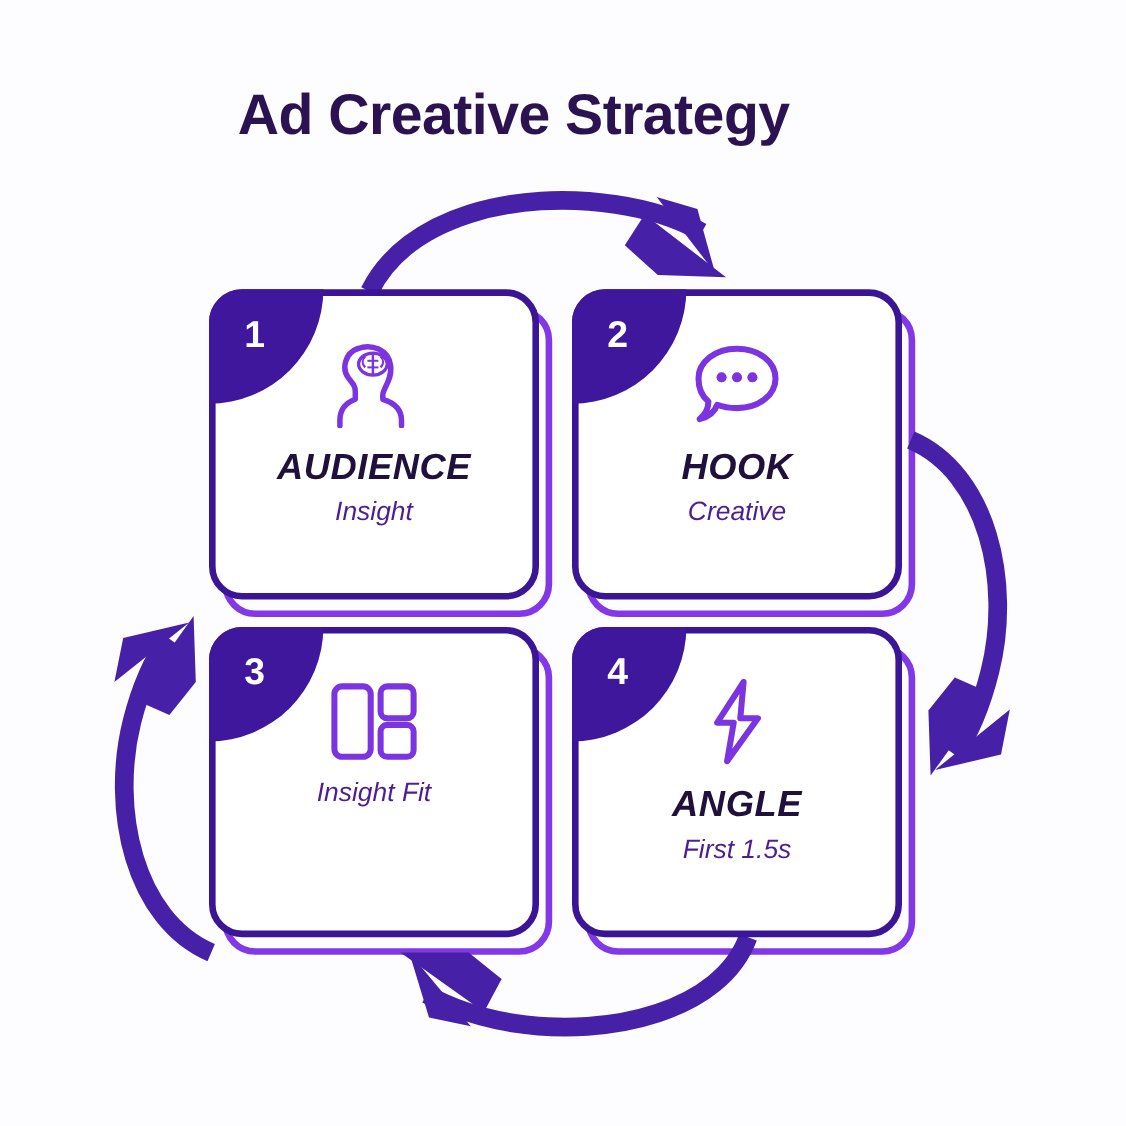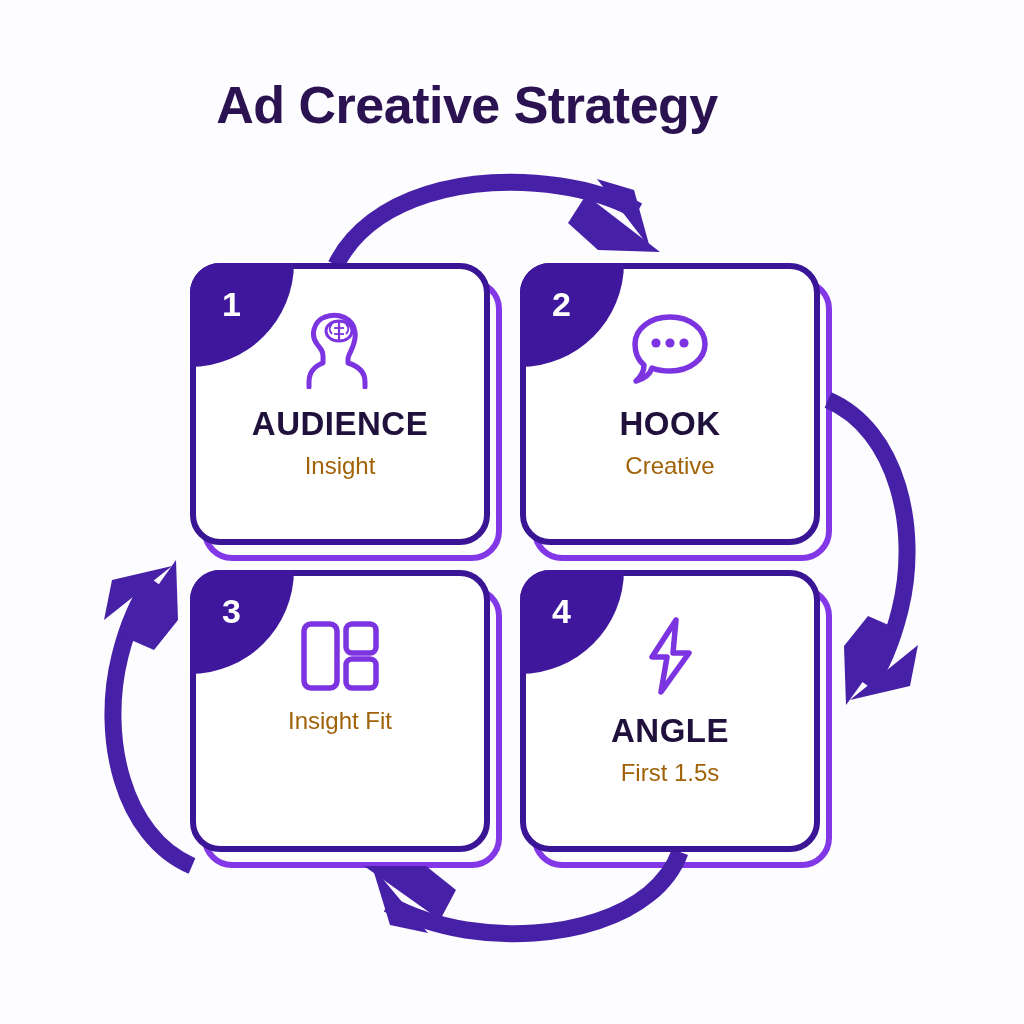--- a/index.html
+++ b/index.html
@@ -101,20 +101,21 @@
   .card-inner {
     position: absolute;
     left: 0;
     top: 0;
     width: 288px;
     height: 270px;
     display: flex;
     flex-direction: column;
     align-items: center;
     justify-content: flex-start;
+    font-style: italic;
   }
 
   .icon-wrap {
     margin-top: 38px;
     height: 84px;
     display: flex;
     align-items: center;
     justify-content: center;
   }
 
@@ -124,21 +125,21 @@
     font-weight: bold;
     color: #20103c;
     letter-spacing: 0.5px;
     text-align: center;
     font-family: "Liberation Sans", sans-serif;
   }
   .card-sub {
     margin-top: 9px;
     font-size: 24px;
     font-weight: normal;
-    color: #a16207;
+    color: #4c1d95;
     text-align: center;
     font-family: "Liberation Sans", sans-serif;
   }
 </style>
 </head>
 <body>
 
 <div id="canvas">
 
   <div class="title">Ad Creative Strategy</div>

